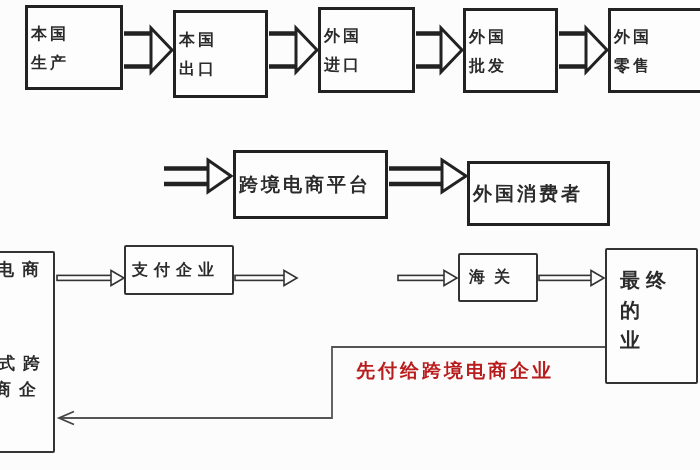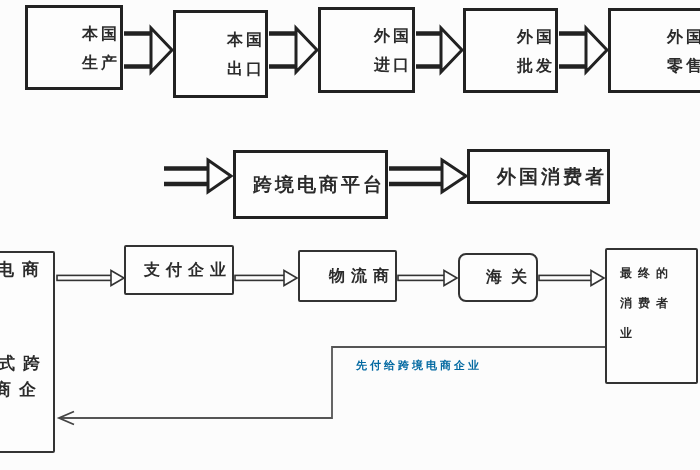--- a/index.html
+++ b/index.html
@@ -4,34 +4,34 @@
 <style>
   html,body{margin:0;padding:0;background:#ffffff;}
   #canvas{
     position:relative;width:700px;height:470px;overflow:hidden;
     background:#fcfcfc;
     font-family:"Liberation Serif","DejaVu Serif",serif;
     color:#2b2b2b;
   }
   .box{
     position:absolute;box-sizing:border-box;background:#fdfdfd;
-    display:flex;flex-direction:column;align-items:flex-end;justify-content:center;
+    display:flex;flex-direction:column;align-items:flex-start;justify-content:center;
     font-weight:bold;text-align:center;
   }
   .b-thick{border:3px solid #222222;}
   .b-thin{border:2px solid #333333;border-radius:2px;}
   .r1{font-size:16px;letter-spacing:3px;text-indent:3px;line-height:29px;}
   .r2{font-size:19px;letter-spacing:3px;text-indent:3px;}
   .r3{font-size:16px;letter-spacing:6px;text-indent:6px;}
   .frag{position:absolute;font-size:17px;font-weight:bold;letter-spacing:8px;white-space:nowrap;}
-  #final-box{display:block;padding:8px 0 0 13px;text-align:left;line-height:30px;
-    font-size:12px;letter-spacing:6px;font-weight:bold;}
+  #final-box{display:block;padding:15px 0 0 13px;text-align:left;line-height:30px;
+    font-size:20px;letter-spacing:6px;font-weight:bold;}
   #arrows{position:absolute;left:0;top:0;pointer-events:none;}
-  #feedback-label{position:absolute;left:356px;top:358px;font-size:11px;
-    font-weight:bold;letter-spacing:3px;color:#0369a1;white-space:nowrap;}
+  #feedback-label{position:absolute;left:356px;top:358px;font-size:19px;
+    font-weight:bold;letter-spacing:3px;color:#b91c1c;white-space:nowrap;}
 </style>
 </head>
 <body>
 
 <div id="canvas">
 
   <div class="box b-thick r1" style="left:25px;top:5px;width:98px;height:85px;">
     <span>本国</span>
     <span>生产</span>
   </div>
@@ -48,41 +48,37 @@
     <span>批发</span>
   </div>
   <div class="box b-thick r1" style="left:608px;top:8px;width:100px;height:85px;">
     <span>外国</span>
     <span>零售</span>
   </div>
 
   <div class="box b-thick r2" style="left:233px;top:150px;width:155px;height:69px;">
     <span>跨境电商平台</span>
   </div>
-  <div class="box b-thick r2" style="left:467px;top:149px;width:143px;height:55px;">
+  <div class="box b-thick r2" style="left:467px;top:161px;width:143px;height:65px;">
     <span>外国消费者</span>
   </div>
 
   <div class="box b-thin" style="left:-48px;top:251px;width:103px;height:202px;">
     <span class="frag" style="top:5px;right:6px;">电商</span>
     <span class="frag" style="top:99px;right:5px;">式跨</span>
     <span class="frag" style="top:125px;right:9px;">商企</span>
   </div>
   <div class="box b-thin r3" style="left:124px;top:245px;width:110px;height:50px;">
     <span>支付企业</span>
   </div>
-  <div class="box b-thin r3" style="left:298px;top:250px;width:99px;height:52px;">
-    <span>物流商</span>
-  </div>
-  <div class="box b-thin r3" style="left:458px;top:253px;width:80px;height:49px;letter-spacing:9px;text-indent:9px;border-radius:8px;">
+  <div class="box b-thin r3" style="left:458px;top:253px;width:80px;height:49px;letter-spacing:9px;text-indent:9px;">
     <span>海关</span>
   </div>
   <div class="box b-thin" id="final-box" style="left:605px;top:248px;width:93px;height:136px;">
     <div>最终的</div>
-    <div>消费者</div>
     <div>业</div>
   </div>
 
   <div id="feedback-label">先付给跨境电商企业</div>
 
   <svg id="arrows" width="700" height="470" viewBox="0 0 700 470">
 
     <g>
       <line x1="124" y1="33.5" x2="152" y2="33.5" stroke="#222" stroke-width="4.5"></line>
       <line x1="124" y1="66.5" x2="152" y2="66.5" stroke="#222" stroke-width="4.5"></line>

